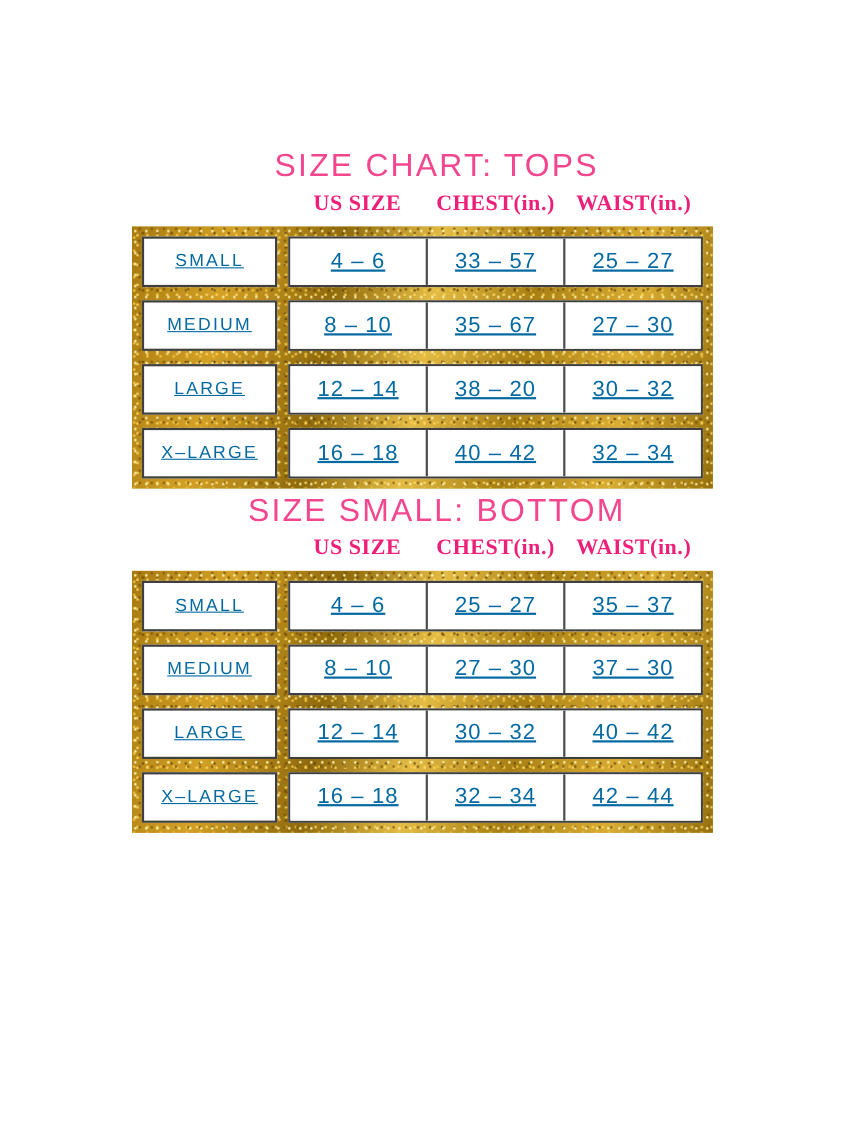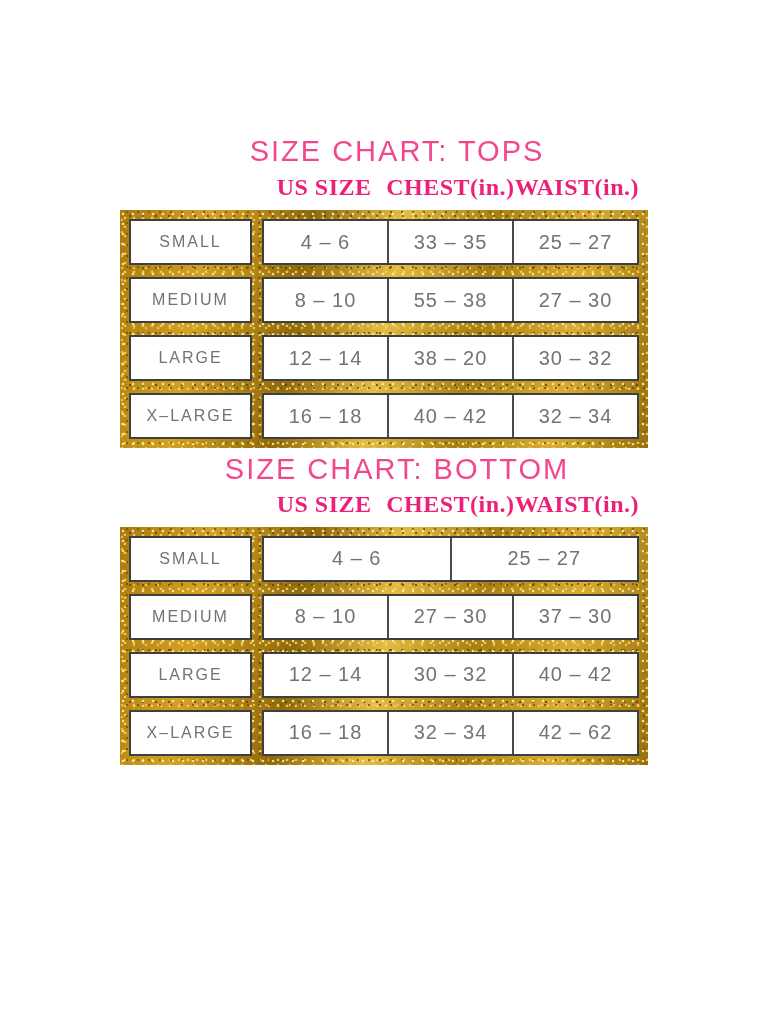--- a/index.html
+++ b/index.html
@@ -39,21 +39,21 @@
     padding: 0 9px;
     margin-bottom: 9px;
     align-items: center;
   }
   .header-spacer { width: 133px; flex: none; }
   .col-header {
     flex: 1 1 0;
     text-align: center;
     font-family: "Liberation Serif", serif;
     font-weight: 700;
-    font-size: 24px;
+    font-size: 20px;
     letter-spacing: 0.5px;
     color: #ee1f78;
     white-space: nowrap;
   }
   
   .glitter {
     background-color: #b8860b;
     background-image:
       radial-gradient(circle at 3px 4px,  rgba(255,242,176,0.95) 0.6px, rgba(255,242,176,0) 1.7px),
       radial-gradient(circle at 7px 2px,  rgba(122,82,8,0.90)   0.6px, rgba(122,82,8,0) 1.6px),
@@ -74,21 +74,22 @@
   .trow {
     display: flex;
     gap: 10px;
     height: 46px;
   }
   .cell {
     background: #ffffff;
     display: flex;
     align-items: center;
     justify-content: center;
-    color: #737373;
+    color: #0369a1;
+    text-decoration: underline;
   }
   .size-cell {
     box-sizing: border-box;
     width: 123px;
     flex: none;
     border: 2px solid #3f3f3f;
     font-size: 16px;
     font-weight: 300;
     letter-spacing: 2px;
     white-space: nowrap;
@@ -124,29 +125,29 @@
       <div class="header-spacer"></div>
       <div class="col-header">US SIZE</div>
       <div class="col-header">CHEST(in.)</div>
       <div class="col-header">WAIST(in.)</div>
     </div>
     <div class="size-table glitter">
       <div class="trow">
         <div class="cell size-cell">SMALL</div>
         <div class="value-block">
           <div class="cell value-cell">4 – 6</div>
-          <div class="cell value-cell">33 – 35</div>
+          <div class="cell value-cell">33 – 57</div>
           <div class="cell value-cell">25 – 27</div>
         </div>
       </div>
       <div class="trow">
         <div class="cell size-cell">MEDIUM</div>
         <div class="value-block">
           <div class="cell value-cell">8 – 10</div>
-          <div class="cell value-cell">55 – 38</div>
+          <div class="cell value-cell">35 – 67</div>
           <div class="cell value-cell">27 – 30</div>
         </div>
       </div>
       <div class="trow">
         <div class="cell size-cell">LARGE</div>
         <div class="value-block">
           <div class="cell value-cell">12 – 14</div>
           <div class="cell value-cell">38 – 20</div>
           <div class="cell value-cell">30 – 32</div>
         </div>
@@ -156,33 +157,34 @@
         <div class="value-block">
           <div class="cell value-cell">16 – 18</div>
           <div class="cell value-cell">40 – 42</div>
           <div class="cell value-cell">32 – 34</div>
         </div>
       </div>
     </div>
   </section>
 
   <section class="chart-wrap section-bottom">
-    <h1 class="chart-title">SIZE CHART: BOTTOM</h1>
+    <h1 class="chart-title">SIZE SMALL: BOTTOM</h1>
     <div class="header-row">
       <div class="header-spacer"></div>
       <div class="col-header">US SIZE</div>
       <div class="col-header">CHEST(in.)</div>
       <div class="col-header">WAIST(in.)</div>
     </div>
     <div class="size-table glitter">
       <div class="trow">
         <div class="cell size-cell">SMALL</div>
         <div class="value-block">
           <div class="cell value-cell">4 – 6</div>
           <div class="cell value-cell">25 – 27</div>
+          <div class="cell value-cell">35 – 37</div>
         </div>
       </div>
       <div class="trow">
         <div class="cell size-cell">MEDIUM</div>
         <div class="value-block">
           <div class="cell value-cell">8 – 10</div>
           <div class="cell value-cell">27 – 30</div>
           <div class="cell value-cell">37 – 30</div>
         </div>
       </div>
@@ -192,19 +194,19 @@
           <div class="cell value-cell">12 – 14</div>
           <div class="cell value-cell">30 – 32</div>
           <div class="cell value-cell">40 – 42</div>
         </div>
       </div>
       <div class="trow">
         <div class="cell size-cell">X–LARGE</div>
         <div class="value-block">
           <div class="cell value-cell">16 – 18</div>
           <div class="cell value-cell">32 – 34</div>
-          <div class="cell value-cell">42 – 62</div>
+          <div class="cell value-cell">42 – 44</div>
         </div>
       </div>
     </div>
   </section>
 
 </div>
 
 </body></html>

